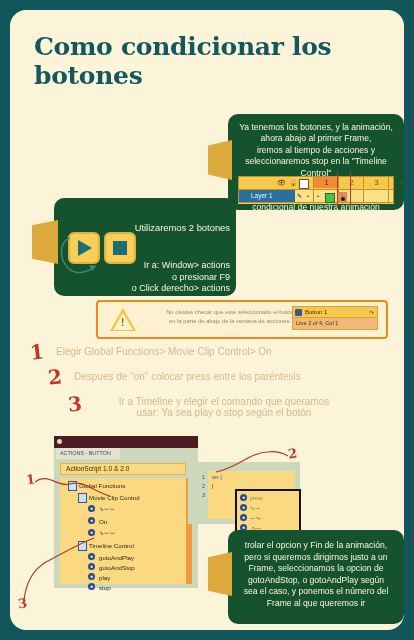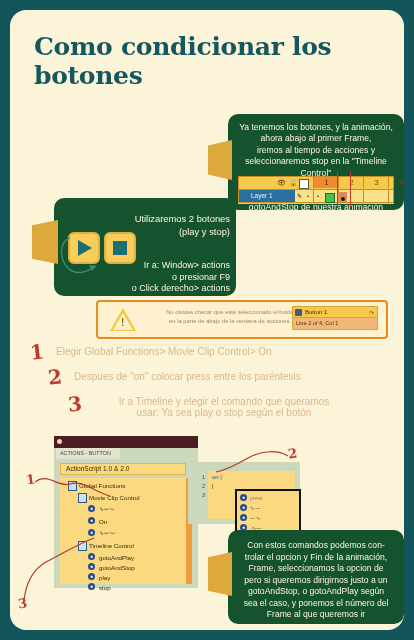--- a/index.html
+++ b/index.html
@@ -146,21 +146,21 @@
   <div class="title">Como condicionar los botones</div>
 
   <div class="callout" id="box1">
     <div class="fold"></div>
     <div class="txt">
       <div>Ya tenemos los botones, y la animación,</div>
       <div>ahora abajo al primer Frame,</div>
       <div>iremos al tiempo de acciones y</div>
       <div>seleccionaremos stop en la "Timeline Control"</div>
       <div>o línea de tiempo. Así generaremos la primer</div>
-      <div>gotoAndStop de nuestra animación</div>
+      <div>condicional de nuestra animación</div>
     </div>
 
     <div class="tl">
       <div class="tlhdr">
         <span class="ico" style="left:38px;top:0;">👁</span>
         <span class="ico" style="left:50px;top:0;">🔒</span>
         <span class="whitechip"></span>
         <span class="cellnum active" style="left:74px;">1</span>
         <span class="cellnum" style="left:99px;">2</span>
         <span class="cellnum" style="left:124px;">3</span>
@@ -179,24 +179,23 @@
       </div>
       <div class="keyframe"></div>
       <div class="kfdot"></div>
       <div class="playhead"></div>
       <div class="playhead2"></div>
     </div>
   </div>
 
   <div class="callout" id="box2">
     <div class="fold"></div>
-    <div style="position:absolute;left:0;top:14px;width:176px;text-align:right;padding-right:10px;
+    <div style="position:absolute;left:0;top:23px;width:176px;text-align:right;padding-right:10px;
                 font-size:9.4px;line-height:13px;color:#fdf6dd;">
       <div>Utilizaremos 2 botones</div>
-      <div>(play y stop)</div>
     </div>
 
     <div class="btnframe" style="left:14px;top:34px;">
       <span class="playtri"></span>
     </div>
     <div class="btnframe" style="left:50px;top:34px;">
       <span class="stopsq"></span>
     </div>
 
     <svg class="arrowsvg" width="182" height="98">
@@ -312,23 +311,22 @@
     <path d="M278,446 C268,440 252,440 238,448 C226,455 216,460 206,462" fill="none" stroke="#b03a2e" stroke-width="1.2"></path>
   </svg>
 
   <div class="redmark" style="left:16px;top:462px;transform:rotate(-8deg);">1</div>
   <div class="redmark" style="left:8px;top:586px;transform:rotate(-8deg);">3</div>
   <div class="redmark" style="left:278px;top:436px;transform:rotate(-8deg);">2</div>
 
   <div class="callout" id="box3">
     <div class="fold"></div>
     <div class="txt" style="padding-top:10px;font-size:8.6px;line-height:11.5px;">
-      <div>Con estos comandos podemos con-</div>
       <div>trolar el opcion y Fin de la animación,</div>
+      <div>pero si queremos dirigirnos justo a un</div>
       <div>Frame, seleccionamos la opcion de</div>
-      <div>pero si queremos dirigirnos justo a un</div>
       <div>gotoAndStop, o gotoAndPlay según</div>
       <div>sea el caso, y ponemos el número del</div>
       <div>Frame al que queremos ir</div>
     </div>
   </div>
 
 </div>
 
 </body></html>

